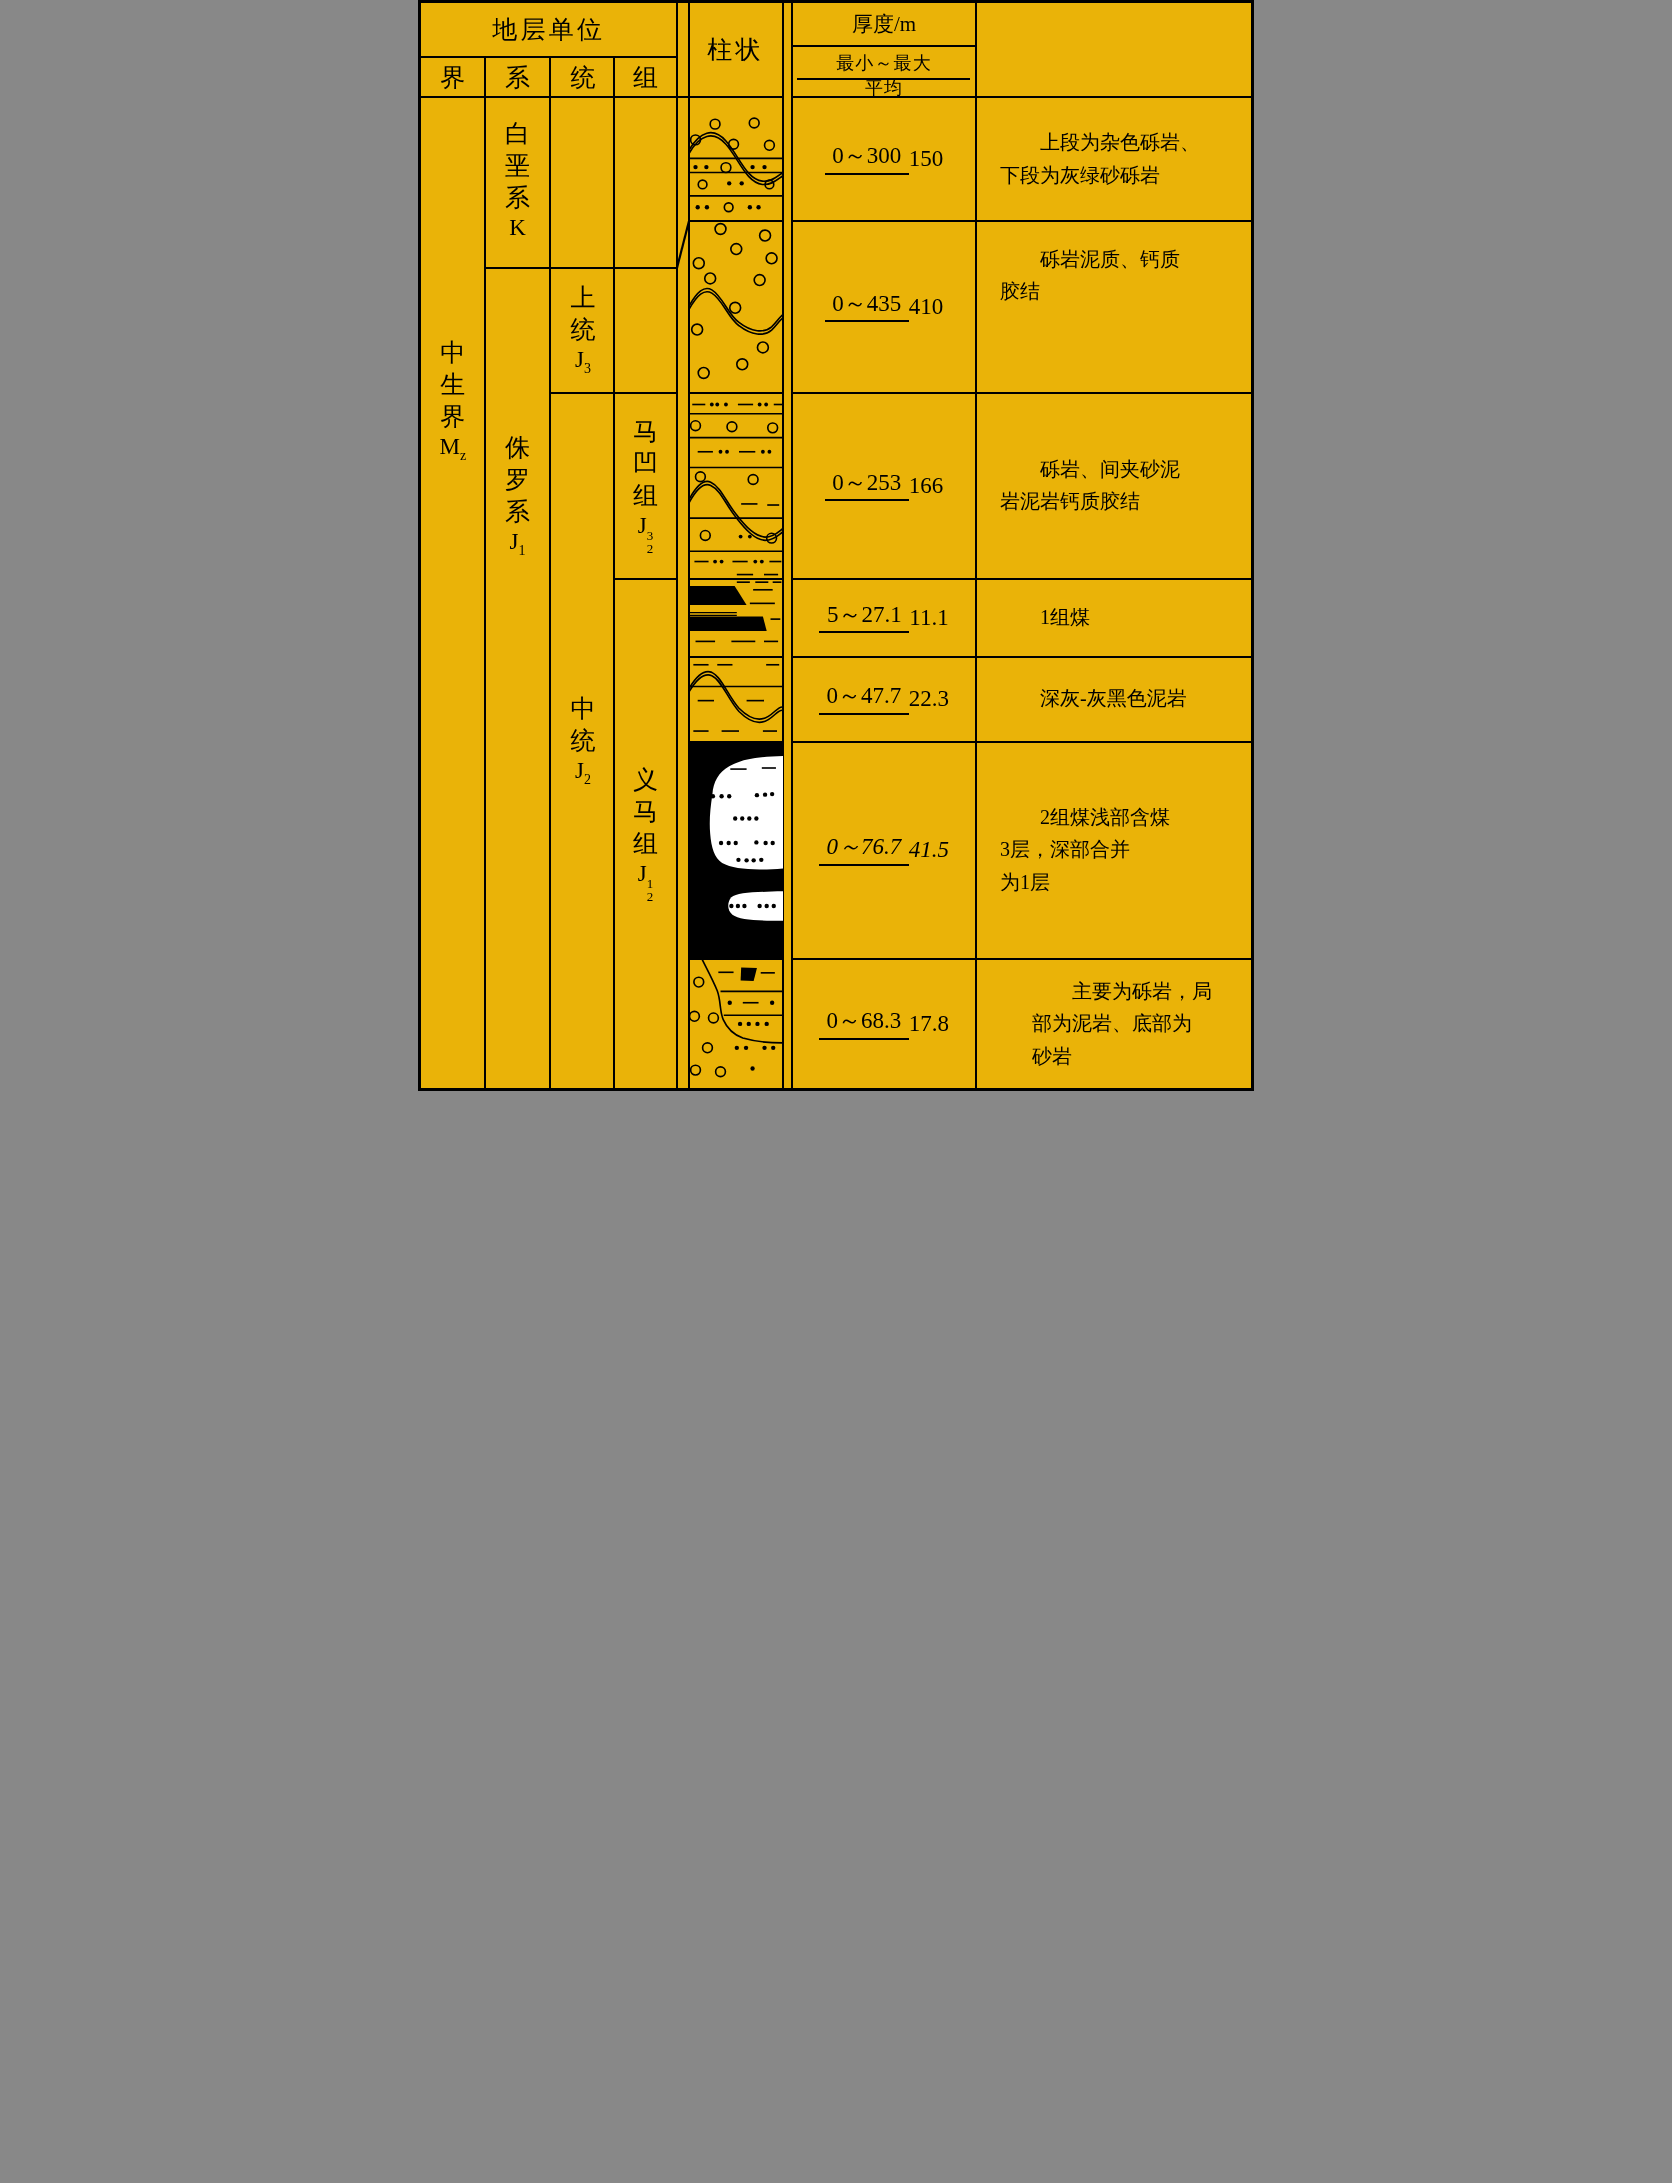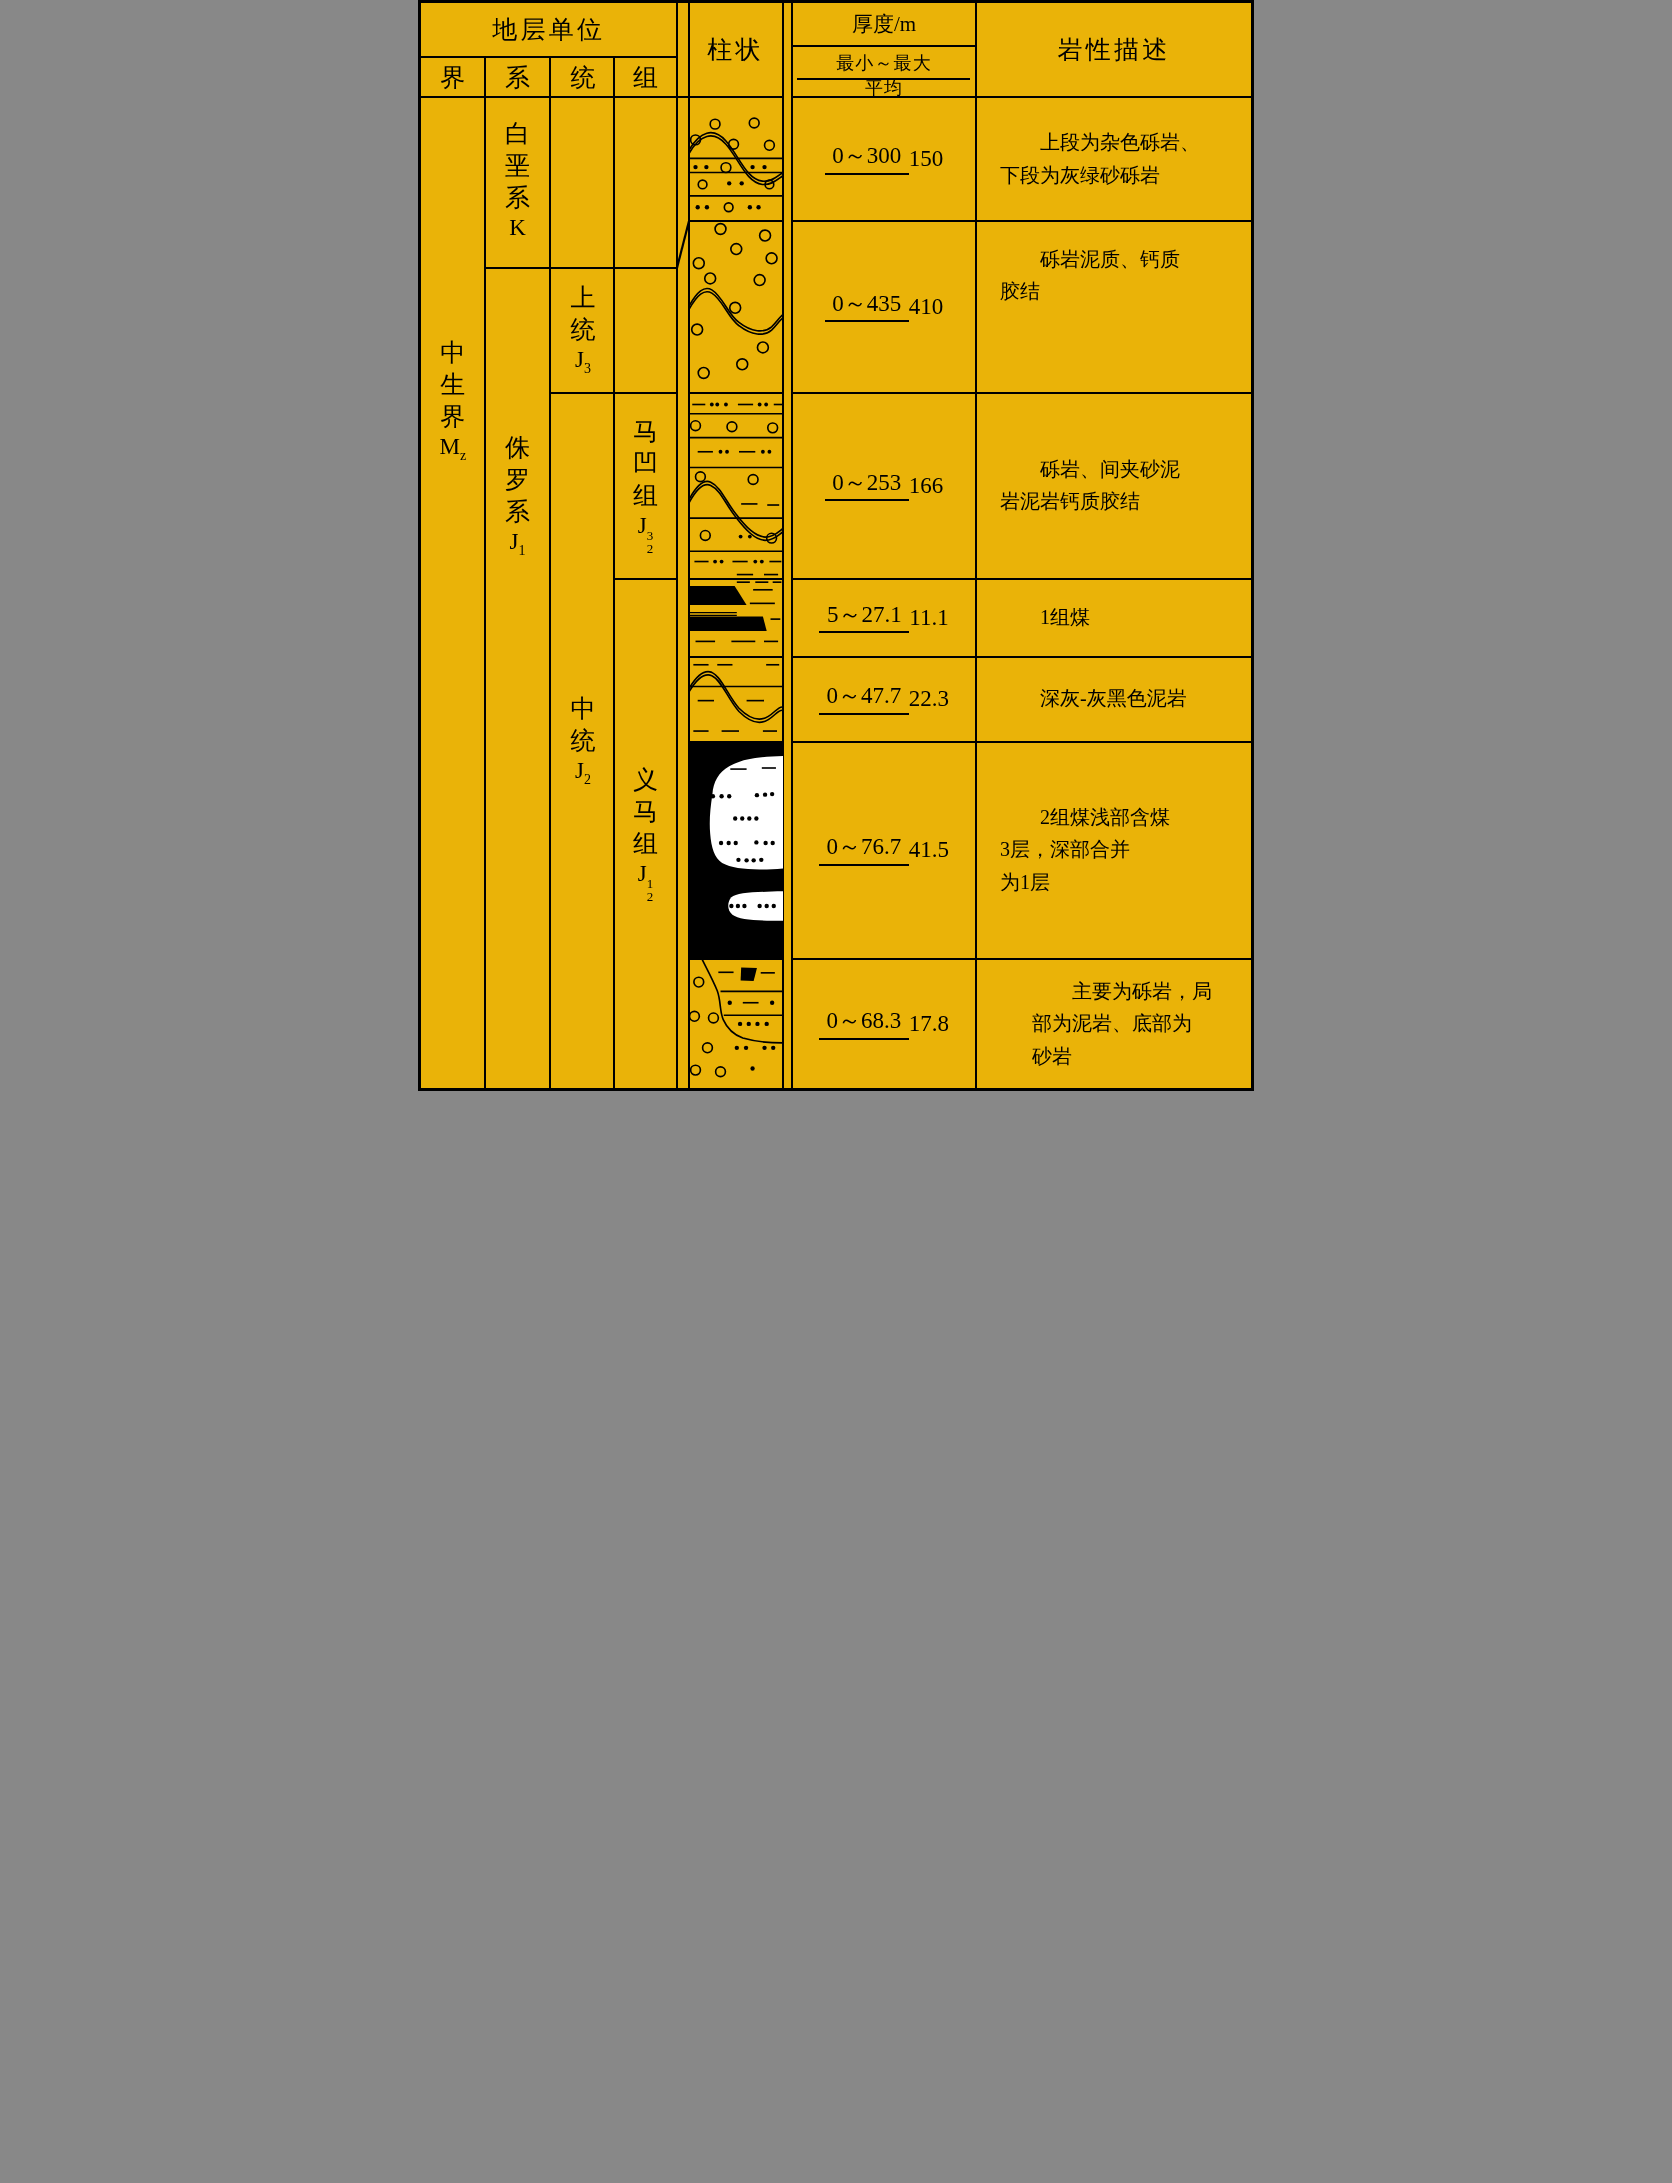--- a/index.html
+++ b/index.html
@@ -90,23 +90,20 @@
   </div>
   <div class="cell thick-hdr" style="left:375px;top:3.3px;width:182px;height:41px;">
     <span>厚度/m</span>
   </div>
   <div class="cell thick-sub" style="left:375px;top:47px;width:182px;height:31px;">
     <span>最小～最大</span>
   </div>
   <div class="cell thick-sub" style="left:375px;top:79px;width:182px;height:17px;">
     <span>平均</span>
   </div>
-  <div class="cell hdr" style="left:559px;top:3.3px;width:274px;height:93px;">
-    <span>岩性描述</span>
-  </div>
 
   <div class="cell vtext" style="left:3.3px;top:97px;width:63px;height:991px;padding-top:240px;box-sizing:border-box;">
     <span class="ch">中</span>
     <span class="ch">生</span>
     <span class="ch">界</span>
     <span class="sym"><span>M</span><sub>z</sub></span>
   </div>
 
   <div class="cell vtext vcenter" style="left:68px;top:97px;width:63px;height:170px;justify-content:center;">
     <span class="ch">白</span>
@@ -177,21 +174,21 @@
       <div class="num">5～27.1</div>
       <div class="den">11.1</div>
     </div>
   </div>
   <div class="cell" style="left:375px;top:657px;width:182px;height:83px;">
     <div class="frac">
       <div class="num">0～47.7</div>
       <div class="den">22.3</div>
     </div>
   </div>
-  <div class="cell" style="left:375px;top:742px;width:182px;height:215px;">
+  <div class="cell" style="left:375px;top:742px;width:182px;height:215px;font-style:italic;">
     <div class="frac">
       <div class="num">0～76.7</div>
       <div class="den">41.5</div>
     </div>
   </div>
   <div class="cell" style="left:375px;top:959px;width:182px;height:129px;">
     <div class="frac">
       <div class="num">0～68.3</div>
       <div class="den">17.8</div>
     </div>

